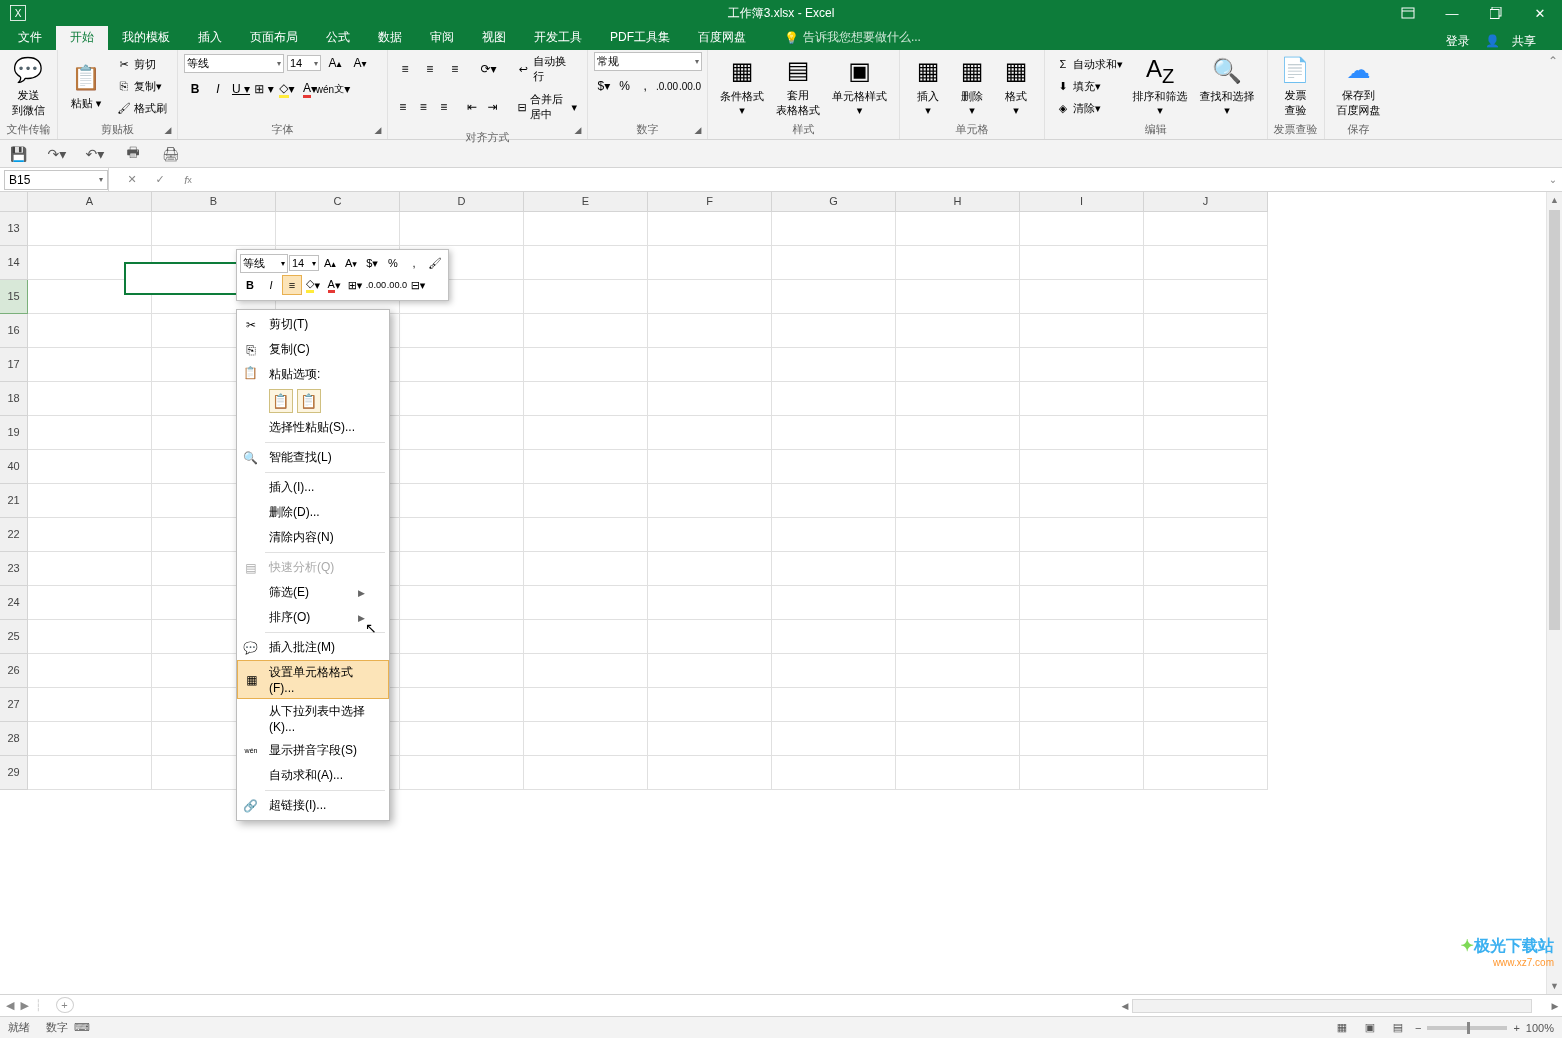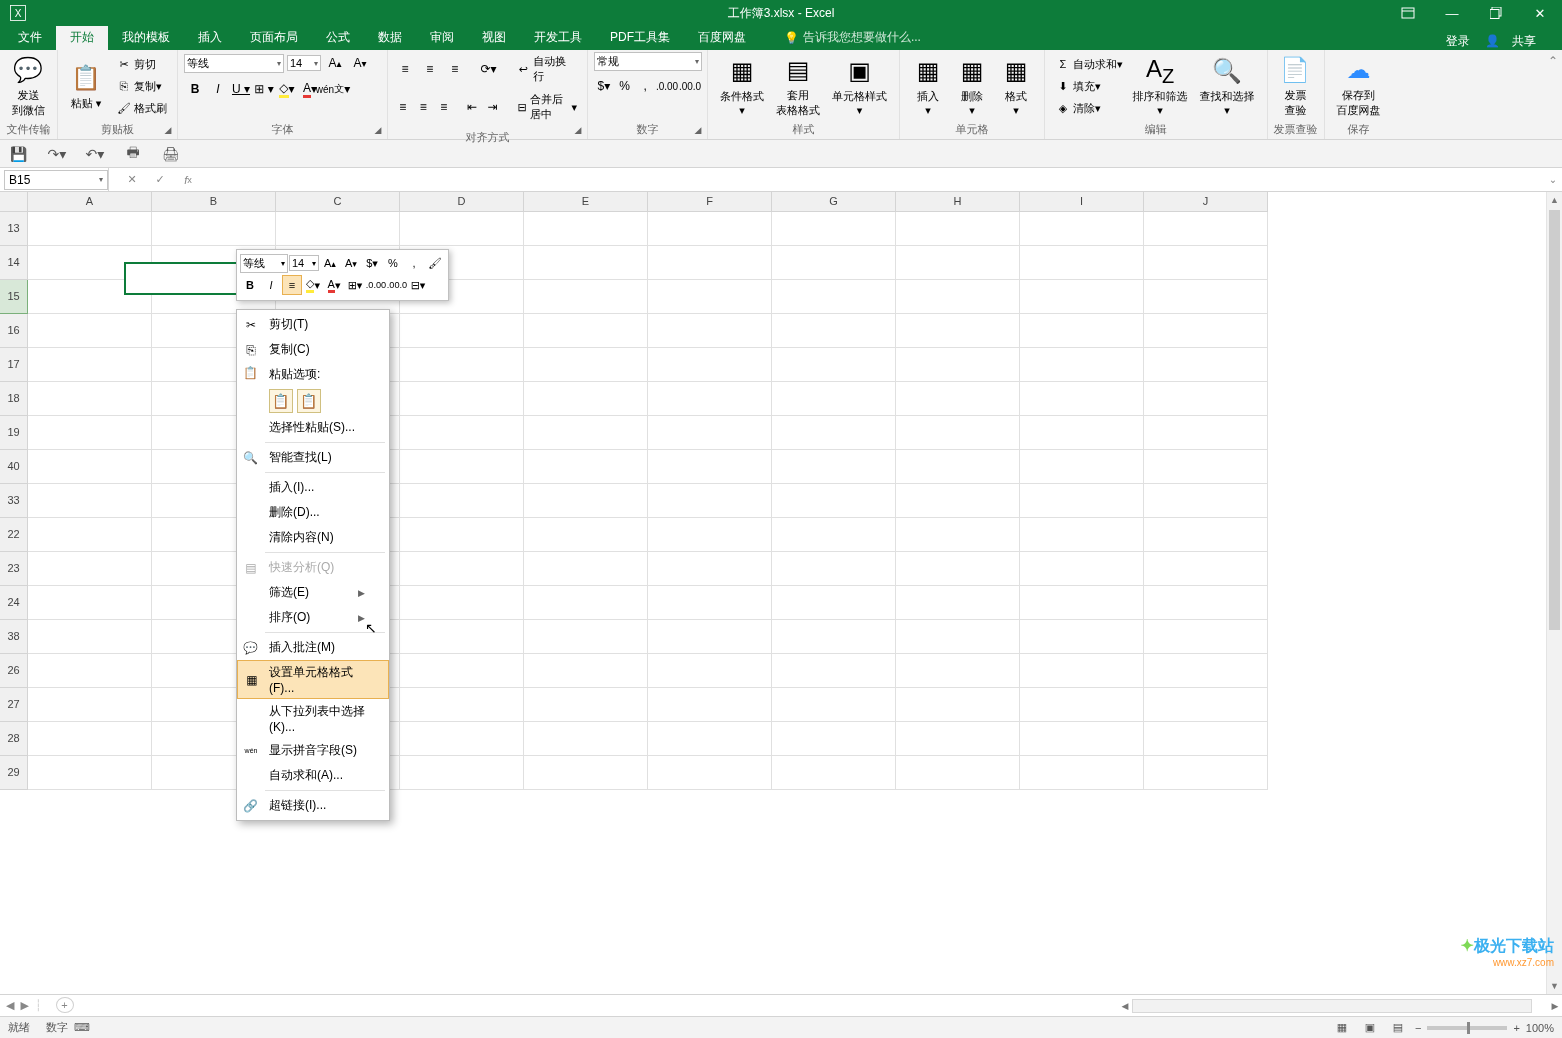--- a/index.html
+++ b/index.html
@@ -409,25 +409,25 @@
       </div>
     <div class="row-headers" id="row-headers">
         <div class="row-header">13</div>
         <div class="row-header">14</div>
         <div class="row-header active">15</div>
         <div class="row-header">16</div>
         <div class="row-header">17</div>
         <div class="row-header">18</div>
         <div class="row-header">19</div>
         <div class="row-header">40</div>
-        <div class="row-header">33</div>
+        <div class="row-header">21</div>
         <div class="row-header">22</div>
         <div class="row-header">23</div>
         <div class="row-header">24</div>
-        <div class="row-header">38</div>
+        <div class="row-header">25</div>
         <div class="row-header">26</div>
         <div class="row-header">27</div>
         <div class="row-header">28</div>
         <div class="row-header">29</div>
       </div>
     <div class="cells" id="cells">
         <div class="cell-row">
           <div class="cell" style="width: 124px;"></div>
           <div class="cell" style="width: 124px;"></div>
           <div class="cell" style="width: 124px;"></div>

